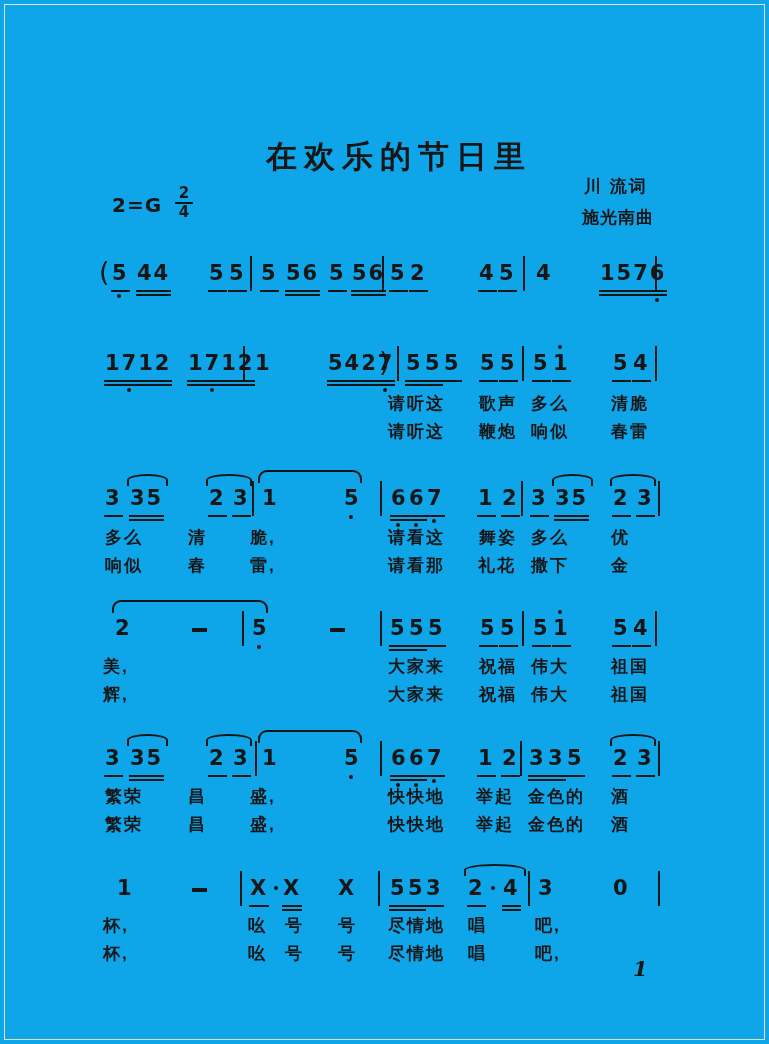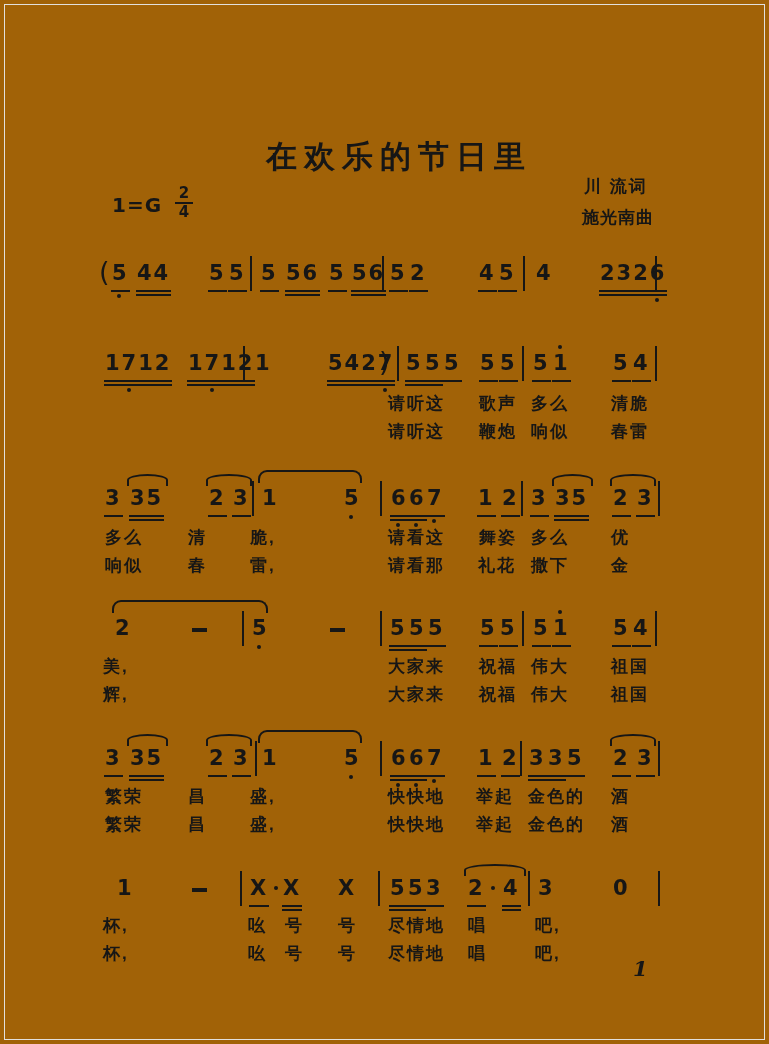--- a/index.html
+++ b/index.html
@@ -1,17 +1,17 @@
 <!DOCTYPE html>
 <html><head>
 <meta charset="utf-8">
 <style>
   html,body{margin:0;padding:0;background:#ffffff;}
   #sheet{
-    position:relative;width:769px;height:1044px;background:#a16207;
+    position:relative;width:769px;height:1044px;background:#0ea5e9;
     overflow:hidden;font-family:"Liberation Sans",sans-serif;color:#161616;
   }
   .frame{position:absolute;left:4px;top:4px;right:4px;bottom:4px;border:1px solid #e2e0dd;pointer-events:none;}
   .title{
     position:absolute;left:266px;top:136px;font-size:31px;font-weight:700;
     letter-spacing:7px;white-space:nowrap;
   }
   .lyricist{position:absolute;left:584px;top:175px;font-size:17px;font-weight:700;letter-spacing:2px;white-space:nowrap;}
   .composer{position:absolute;left:582px;top:206px;font-size:17px;font-weight:700;letter-spacing:1px;white-space:nowrap;}
   .keysig{position:absolute;left:112px;top:193px;font-size:20px;font-weight:700;font-family:"DejaVu Sans",sans-serif;letter-spacing:1px;}
@@ -34,21 +34,21 @@
 </head>
 <body>
 
 <div id="sheet">
   <div class="frame"></div>
 
   <div class="title">在欢乐的节日里</div>
   <div class="lyricist">川  流词</div>
   <div class="composer">施光南曲</div>
 
-  <div class="keysig">1=G</div>
+  <div class="keysig">2=G</div>
   <div class="timesig">
     <div>2</div>
     <div class="bar"></div>
     <div>4</div>
   </div>
 
   <div id="music">
       <div class="paren" style="left: 99px; top: 259px;">(</div>
       <div class="note" style="left: 112px; top: 262px;"><span>5</span><div class="ul" style="bottom: -6px;"></div><div class="dot" style="left: calc(50% - 3px); bottom: -12px;"></div></div>
       <div class="note" style="left: 137px; top: 262px;"><span>44</span><div class="ul" style="bottom: -6px;"></div><div class="ul" style="bottom: -10px;"></div></div>
@@ -56,21 +56,21 @@
       <div class="note" style="left: 229px; top: 262px;"><span>5</span><div class="ul" style="bottom: -6px;"></div></div>
       <div class="note" style="left: 261px; top: 262px;"><span>5</span><div class="ul" style="bottom: -6px;"></div></div>
       <div class="note" style="left: 286px; top: 262px;"><span>56</span><div class="ul" style="bottom: -6px;"></div><div class="ul" style="bottom: -10px;"></div></div>
       <div class="note" style="left: 329px; top: 262px;"><span>5</span><div class="ul" style="bottom: -6px;"></div></div>
       <div class="note" style="left: 352px; top: 262px;"><span>56</span><div class="ul" style="bottom: -6px;"></div><div class="ul" style="bottom: -10px;"></div></div>
       <div class="note" style="left: 390px; top: 262px;"><span>5</span><div class="ul" style="bottom: -6px;"></div></div>
       <div class="note" style="left: 410px; top: 262px;"><span>2</span><div class="ul" style="bottom: -6px;"></div></div>
       <div class="note" style="left: 479px; top: 262px;"><span>4</span><div class="ul" style="bottom: -6px;"></div></div>
       <div class="note" style="left: 499px; top: 262px;"><span>5</span><div class="ul" style="bottom: -6px;"></div></div>
       <div class="note" style="left: 536px; top: 262px;"><span>4</span></div>
-      <div class="note" style="left: 600px; top: 262px;"><span>2326</span><div class="ul" style="bottom: -6px;"></div><div class="ul" style="bottom: -10px;"></div><div class="dot" style="left: calc(87.5% - 3px); bottom: -16px;"></div></div>
+      <div class="note" style="left: 600px; top: 262px;"><span>1576</span><div class="ul" style="bottom: -6px;"></div><div class="ul" style="bottom: -10px;"></div><div class="dot" style="left: calc(87.5% - 3px); bottom: -16px;"></div></div>
       <div class="barline" style="left: 250px; top: 256px;"></div>
       <div class="barline" style="left: 382px; top: 256px;"></div>
       <div class="barline" style="left: 523px; top: 256px;"></div>
       <div class="barline" style="left: 655px; top: 256px;"></div>
       <div class="note" style="left: 105px; top: 352px;"><span>1712</span><div class="ul" style="bottom: -6px;"></div><div class="ul" style="bottom: -10px;"></div><div class="dot" style="left: calc(37.5% - 3px); bottom: -16px;"></div></div>
       <div class="note" style="left: 188px; top: 352px;"><span>1712</span><div class="ul" style="bottom: -6px;"></div><div class="ul" style="bottom: -10px;"></div><div class="dot" style="left: calc(37.5% - 3px); bottom: -16px;"></div></div>
       <div class="note" style="left: 255px; top: 352px;"><span>1</span></div>
       <div class="note" style="left: 328px; top: 352px;"><span>5427</span><div class="ul" style="bottom: -6px;"></div><div class="ul" style="bottom: -10px;"></div><div class="dot" style="left: calc(87.5% - 3px); bottom: -16px;"></div></div>
       <div class="paren" style="left: 379px; top: 349px;">)</div>
       <div class="note" style="left: 406px; top: 352px;"><span>5</span><div class="ul" style="bottom: -6px;"></div><div class="ul" style="bottom: -10px;"></div></div>

